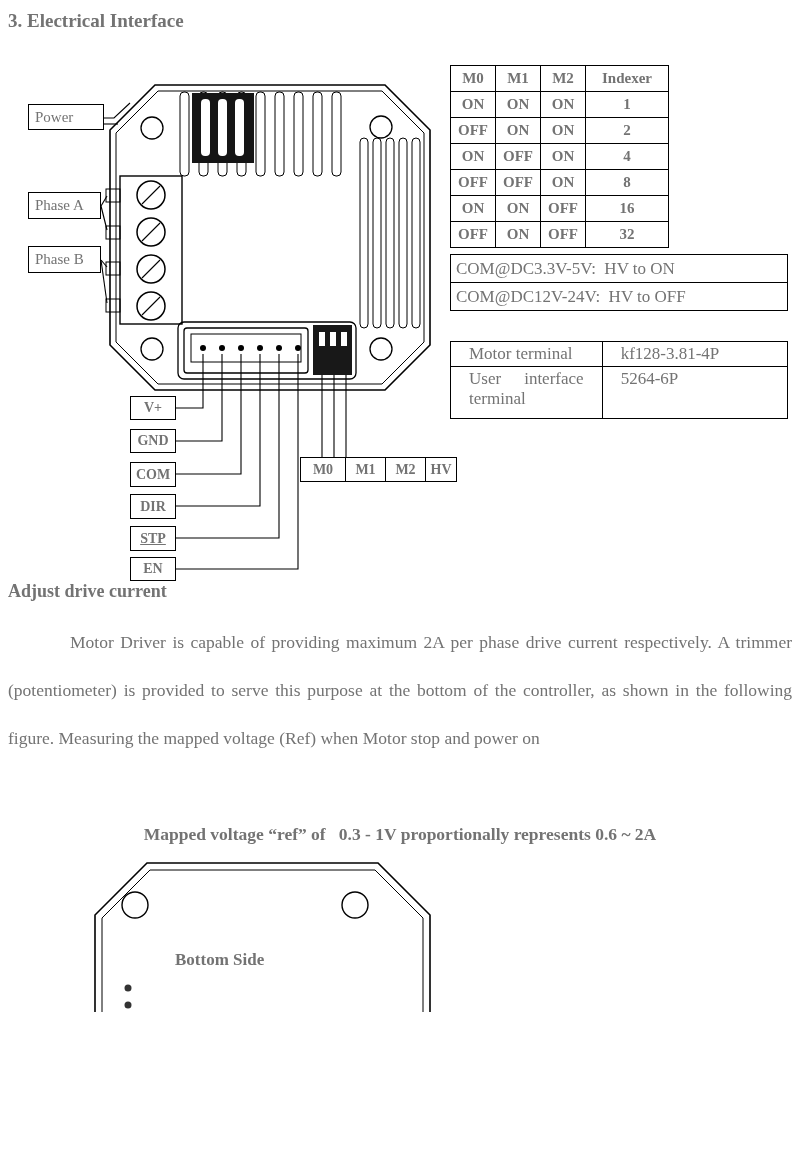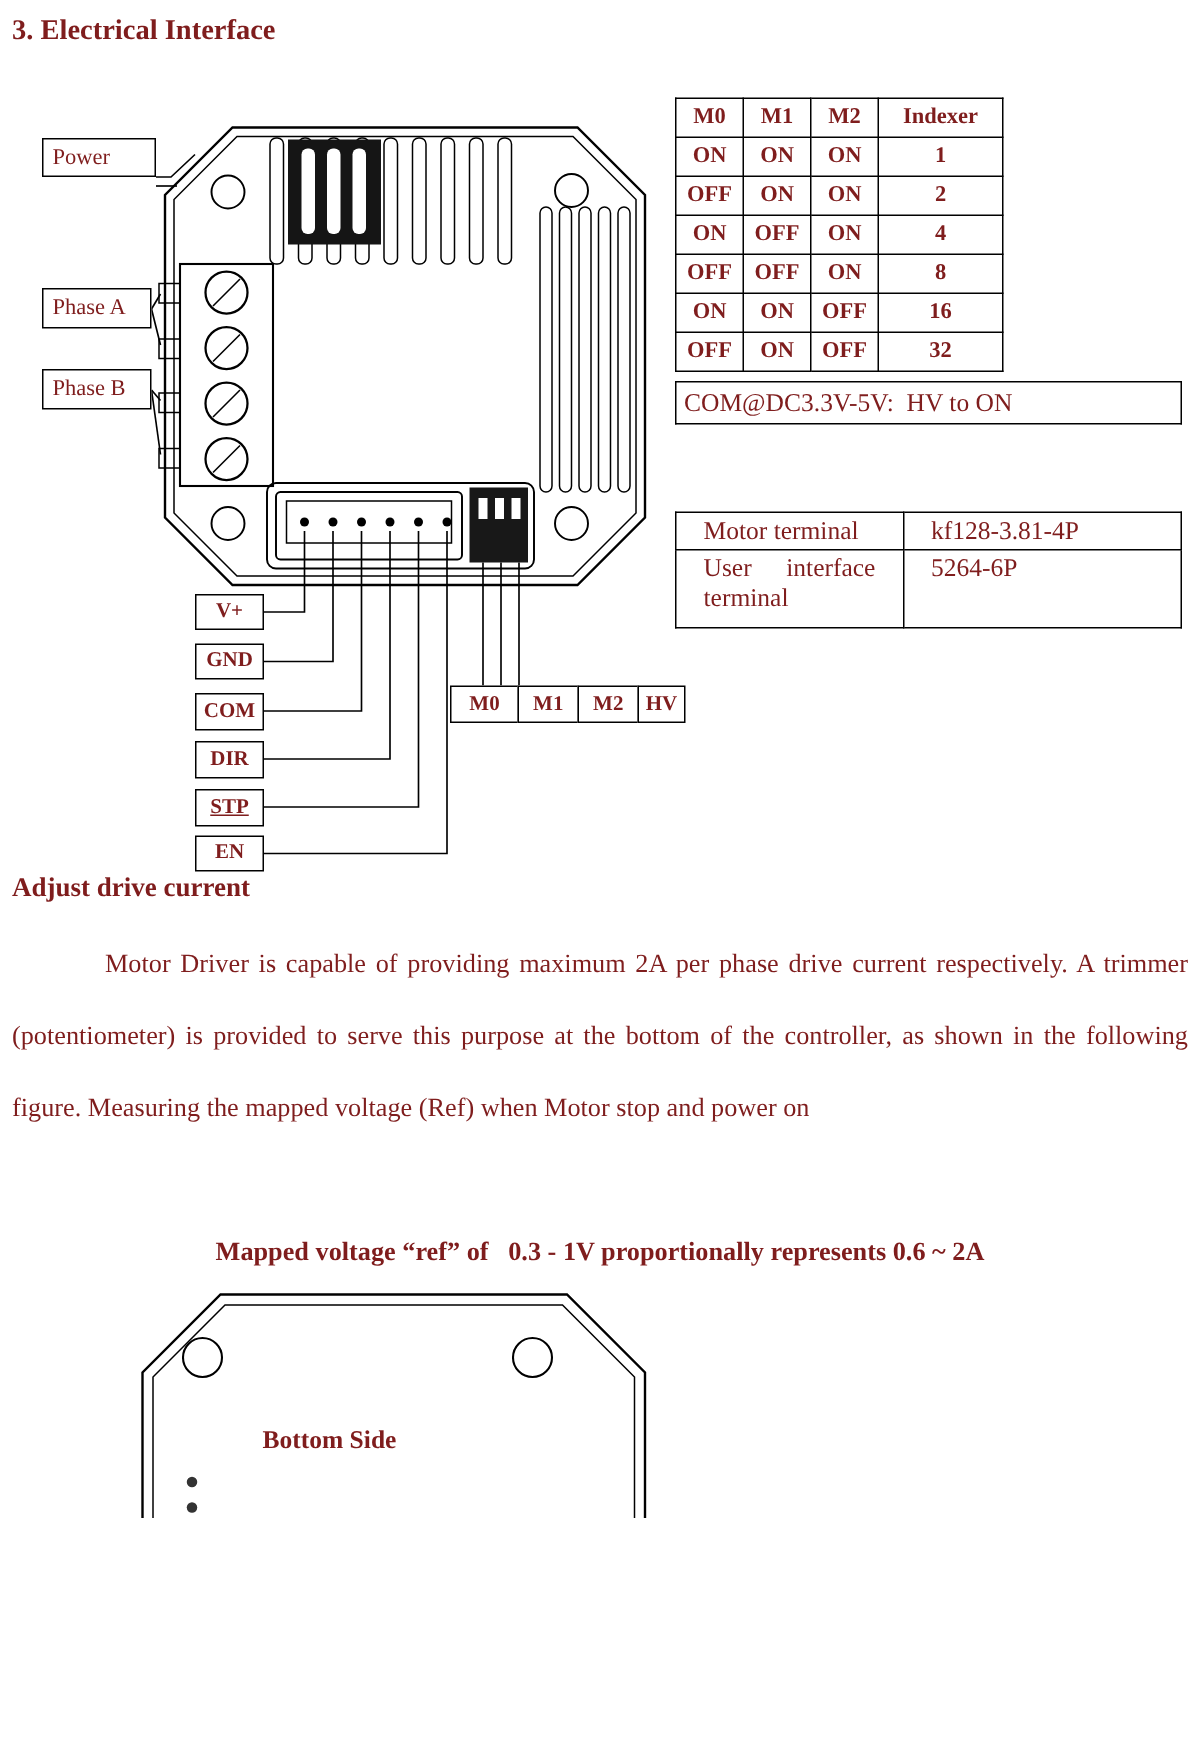--- a/index.html
+++ b/index.html
@@ -1,19 +1,19 @@
 <!DOCTYPE html>
 <html><head>
 <meta charset="utf-8">
 <style>
   * { margin:0; padding:0; box-sizing:border-box; }
   html,body { background:#fff; }
   .page {
     position:relative; width:800px; height:1012px; background:#fff;
-    font-family:"Liberation Serif","DejaVu Serif",serif; color:#7f1d1d;
+    font-family:"Liberation Serif","DejaVu Serif",serif; color:#737373;
     overflow:hidden; margin:0 auto;
   }
   .abs { position:absolute; }
   .doc-title { font-size:19px; font-weight:bold; }
   .sub-title { font-size:18px; font-weight:bold; }
 
   .label-box {
     position:absolute; border:1px solid #000; background:#fff;
     font-size:15px; display:flex; align-items:center; padding-left:6px;
   }
@@ -157,21 +157,21 @@
       <polyline class="ln" points="241,294 241,414 176,414"></polyline>
       <polyline class="ln" points="260,294 260,446 176,446"></polyline>
       <polyline class="ln" points="279,294 279,478 176,478"></polyline>
       <polyline class="ln" points="298,294 298,509 176,509"></polyline>
       <line class="ln" x1="322" y1="315" x2="322" y2="397"></line>
       <line class="ln" x1="334" y1="315" x2="334" y2="397"></line>
       <line class="ln" x1="346" y1="315" x2="346" y2="397"></line>
     </g>
   </svg>
 
-  <div class="label-box" style="left:28px; top:92px; width:76px; height:26px;">Power</div>
+  <div class="label-box" style="left:28px; top:104px; width:76px; height:26px;">Power</div>
   <div class="label-box" style="left:28px; top:192px; width:73px; height:27px;">Phase A</div>
   <div class="label-box" style="left:28px; top:246px; width:73px; height:27px;">Phase B</div>
 
   <div class="pin-box" style="left:130px; top:396px; width:46px; height:24px;">V+</div>
   <div class="pin-box" style="left:130px; top:429px; width:46px; height:24px;">GND</div>
   <div class="pin-box" style="left:130px; top:462px; width:46px; height:25px;">COM</div>
   <div class="pin-box" style="left:130px; top:494px; width:46px; height:25px;">DIR</div>
   <div class="pin-box" style="left:130px; top:526px; width:46px; height:25px;text-decoration:underline;">STP</div>
   <div class="pin-box" style="left:130px; top:557px; width:46px; height:24px;">EN</div>
 
@@ -225,20 +225,23 @@
       <td>32</td>
     </tr>
   </tbody>
     </table>
 
   <table class="note-table abs" style="left:450px; top:254px;">
     <tbody>
         <tr>
       <td>COM@DC3.3V-5V:  HV to ON</td>
     </tr>
+    <tr>
+      <td>COM@DC12V-24V:  HV to OFF</td>
+    </tr>
   </tbody>
     </table>
 
   <table class="term-table abs" style="left:450px; top:341px;">
     <tbody>
         <tr>
       <td class="lbl">Motor terminal</td>
       <td class="val">kf128-3.81-4P</td>
     </tr>
     <tr style="height:52px;">

